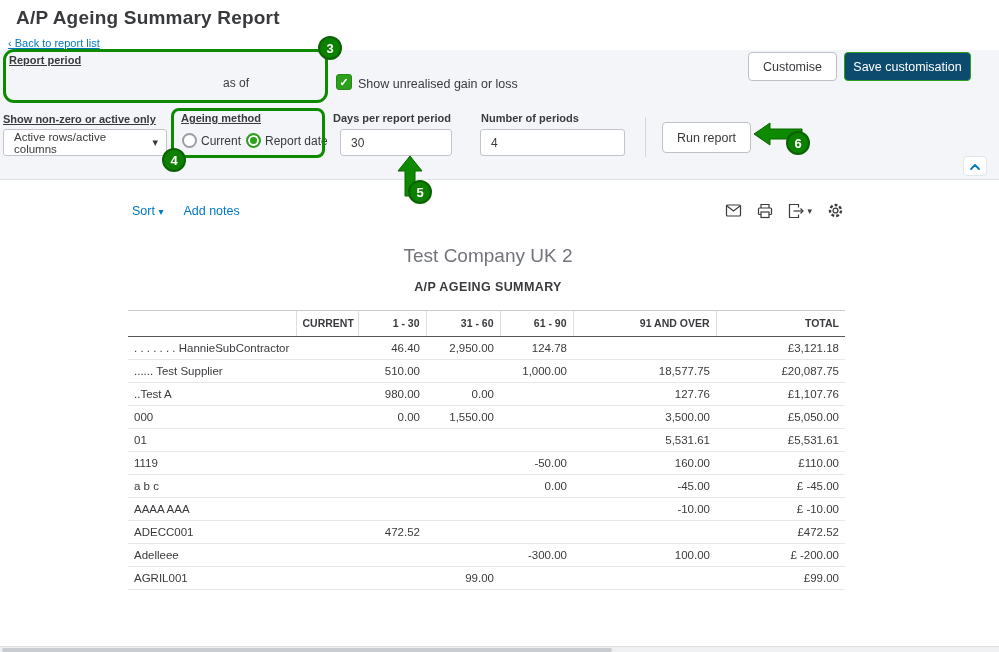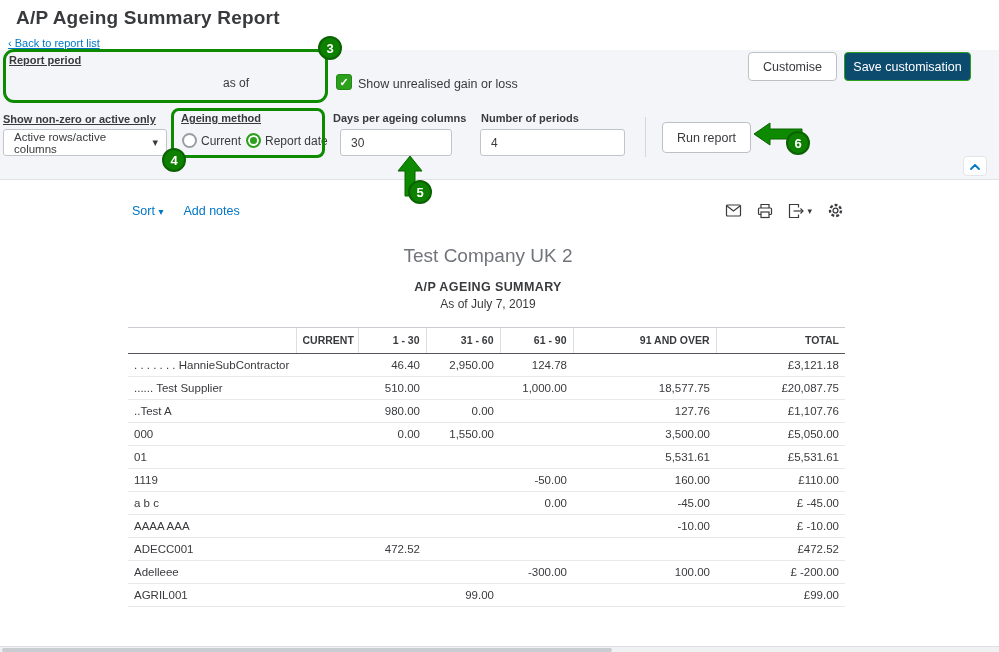--- a/index.html
+++ b/index.html
@@ -93,21 +93,21 @@
   <div class="select" style="left:3px; top:129px; width:164px; font-size:11.5px;">
     <span>Active rows/active columns</span>
   </div>
 
   <div class="ctl-label u" style="left:181px; top:112px;">Ageing method</div>
   <div class="radio" style="left:182px; top:133px;"></div>
   <div class="radio-label" style="left:201px; top:134px;">Current</div>
   <div class="radio selected" style="left:246px; top:133px;"></div>
   <div class="radio-label" style="left:265px; top:134px;">Report date</div>
 
-  <div class="ctl-label" style="left:333px; top:112px;">Days per ageing columns</div>
+  <div class="ctl-label" style="left:333px; top:112px;">Days per report period</div>
   <input class="textbox" style="left: 340px; top: 129px; width: 112px;" value="30">
 
   <div class="ctl-label" style="left:481px; top:112px;">Number of periods</div>
   <input class="textbox" style="left: 480px; top: 129px; width: 145px;" value="4">
 
   <div class="vdivider"></div>
   <button class="btn btn-secondary" style="left:662px; top:122px; width:89px; height:31px;">Run report</button>
 
   <div class="collapse-btn">
     <span>
@@ -147,21 +147,20 @@
           <svg width="17" height="17" viewBox="0 0 16 16">
               <circle cx="8" cy="8" r="2.3" fill="none" stroke="#393a3d" stroke-width="1.2"></circle>
               <circle cx="8" cy="8" r="5.2" fill="none" stroke="#393a3d" stroke-width="2.2" stroke-dasharray="2.7 1.9"></circle>
             </svg>
         </span>
       </span>
     </div>
 
     <div class="company-name">Test Company UK 2</div>
     <div class="report-title">A/P AGEING SUMMARY</div>
-    <div class="report-subtitle">As of July 7, 2019</div>
 
     <table class="report-table">
       <colgroup>
         <col class="c-name">
           <col class="c-cur">
           <col class="c-130">
           <col class="c-3160">
           <col class="c-6190">
           <col class="c-91">
           <col class="c-tot">

